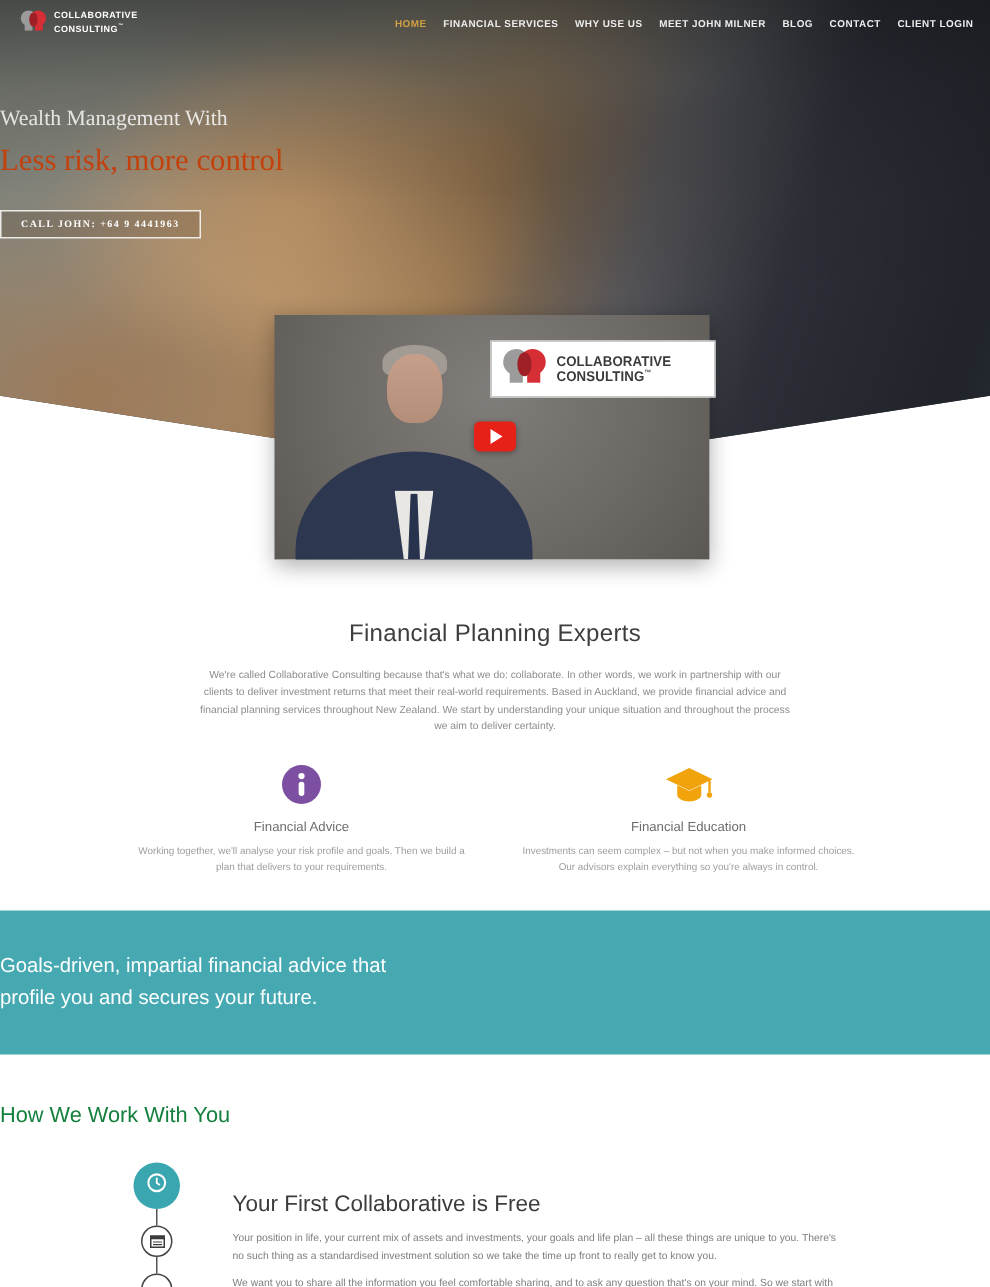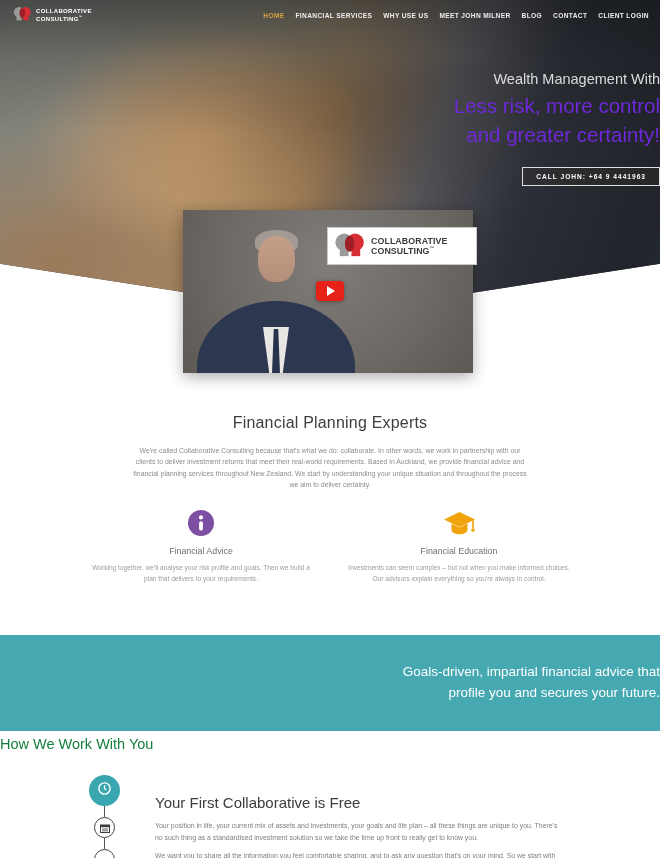--- a/index.html
+++ b/index.html
@@ -26,23 +26,23 @@
     align-items:center;justify-content:space-between;padding:6px 11px 0 13px;}
   .logo{display:flex;align-items:center;gap:4px;text-decoration:none;}
   .logo-text{color:#fff;font-size:6px;font-weight:700;letter-spacing:.35px;line-height:1.2;}
   .logo-text .tm{font-size:3.5px;vertical-align:super;}
   .nav{display:flex;gap:11px;align-items:center;}
   .nav a{color:#ededed;font-size:6.6px;font-weight:700;letter-spacing:.35px;
     text-decoration:none;white-space:nowrap;}
   .nav a.active{color:#d2a044;}
 
   
-  .hero-text{position:absolute;top:71px;left:0;width:100%;text-align:right;z-index:6;}
+  .hero-text{position:absolute;top:71px;left:0;width:100%;text-align:left;z-index:6;font-family:Liberation Serif, serif;}
   .kicker{font-size:14.5px;font-weight:400;color:rgba(255,255,255,.82);margin:0;}
-  .h1{font-size:20.5px;font-weight:300;color:#6d28d9;line-height:1.4;margin:5px 0 16px;}
+  .h1{font-size:20.5px;font-weight:300;color:#c2410c;line-height:1.4;margin:5px 0 16px;}
   .cta-row{margin-top:13px;}
   .cta{display:inline-block;border:1px solid rgba(255,255,255,.85);color:#fff;
     font-size:6.6px;font-weight:700;letter-spacing:1px;padding:5px 13px;
     background:rgba(70,50,35,.18);text-decoration:none;}
 
   
   .video{position:absolute;left:183px;top:210px;width:290px;height:163px;z-index:8;
     background:radial-gradient(circle at 50% 32%, #807d7a 0%, #6e6a66 55%, #5c5955 100%);
     box-shadow:0 4px 14px rgba(0,0,0,.32);}
   .v-suit{position:absolute;bottom:0;left:14px;width:158px;height:72px;background:#2d3850;
@@ -71,21 +71,21 @@
 
   
   .features{position:absolute;top:503px;left:86px;width:488px;display:flex;gap:28px;}
   .feature{flex:1;text-align:center;}
   .f-icon{height:34px;display:flex;align-items:flex-end;justify-content:center;margin-bottom:9px;}
   .f-title{font-size:8.8px;color:#6e6e6e;margin:0 0 7px;font-weight:400;}
   .f-body{font-size:6.6px;color:#9d9d9d;line-height:1.62;margin:0;}
 
   
   .banner{position:absolute;top:607px;left:0;width:660px;height:96px;background:#46a9b2;
-    display:flex;flex-direction:column;align-items:flex-end;justify-content:center;margin-top:28px;}
+    display:flex;flex-direction:column;align-items:flex-start;justify-content:center;}
   .banner div{font-size:13.5px;font-weight:300;color:#fcfefe;line-height:1.55;text-align:center;}
 
   
   .process-title{position:absolute;top:736px;left:0;width:100%;text-align:left;
     font-size:14.5px;font-weight:400;color:#15803d;margin:0;}
   .tl-circle1{position:absolute;left:89px;top:775px;width:31px;height:31px;border-radius:50%;
     background:#3aa7b0;display:flex;align-items:center;justify-content:center;}
   .tl-line{position:absolute;left:104px;width:1px;background:#555;}
   .tl-l1{top:806px;height:11px;}
   .tl-l2{top:838px;height:11px;}
@@ -130,21 +130,20 @@
     <a href="#">BLOG</a>
     <a href="#">CONTACT</a>
     <a href="#">CLIENT LOGIN</a>
   </nav>
 </div>
 
 <div class="hero-text">
   <p class="kicker">Wealth Management With</p>
   <h1 class="h1">
     <span>Less risk, more control</span><br>
-    <span>and greater certainty!</span>
   </h1>
   <div class="cta-row">
     <a href="#" class="cta">CALL JOHN: +64 9 4441963</a>
   </div>
 </div>
 
 <div class="video">
   <div class="v-suit"></div>
   <div class="v-shirt"></div>
   <div class="v-tie"></div>

